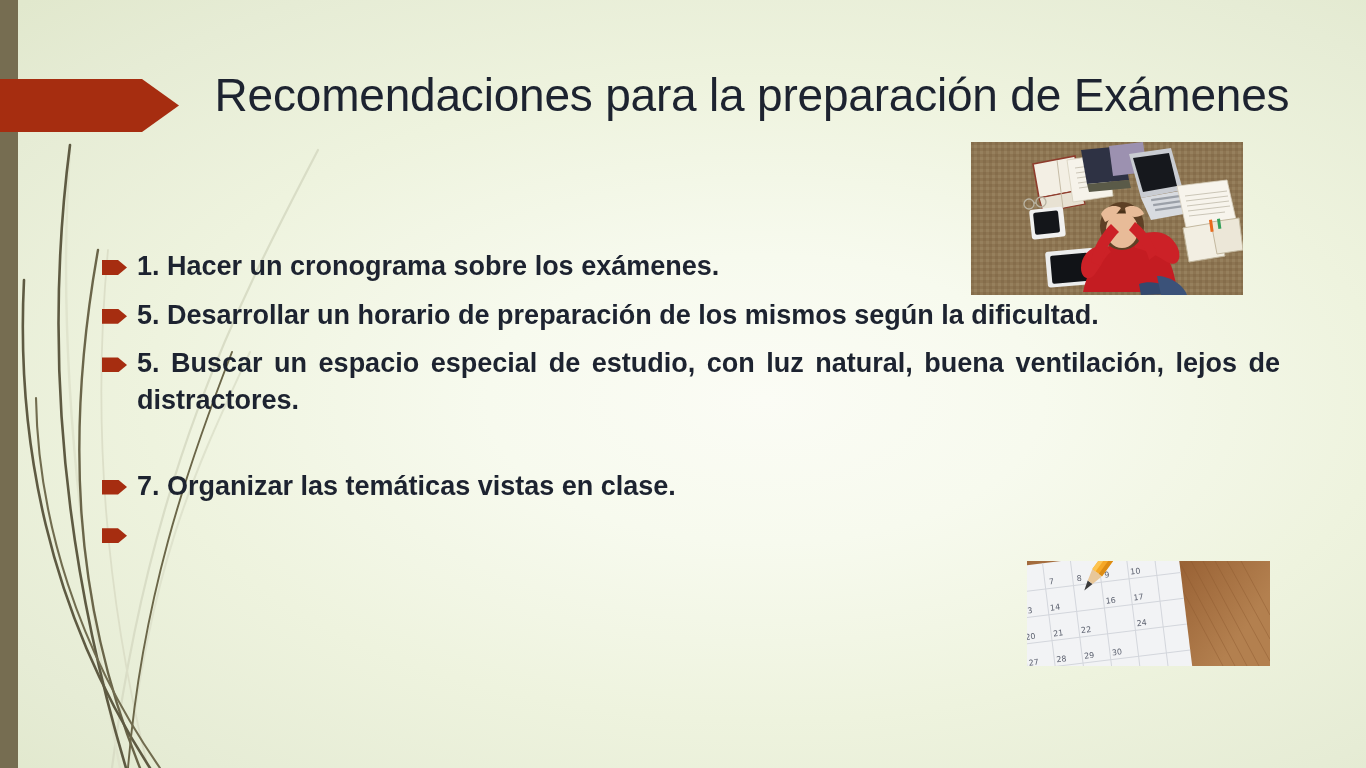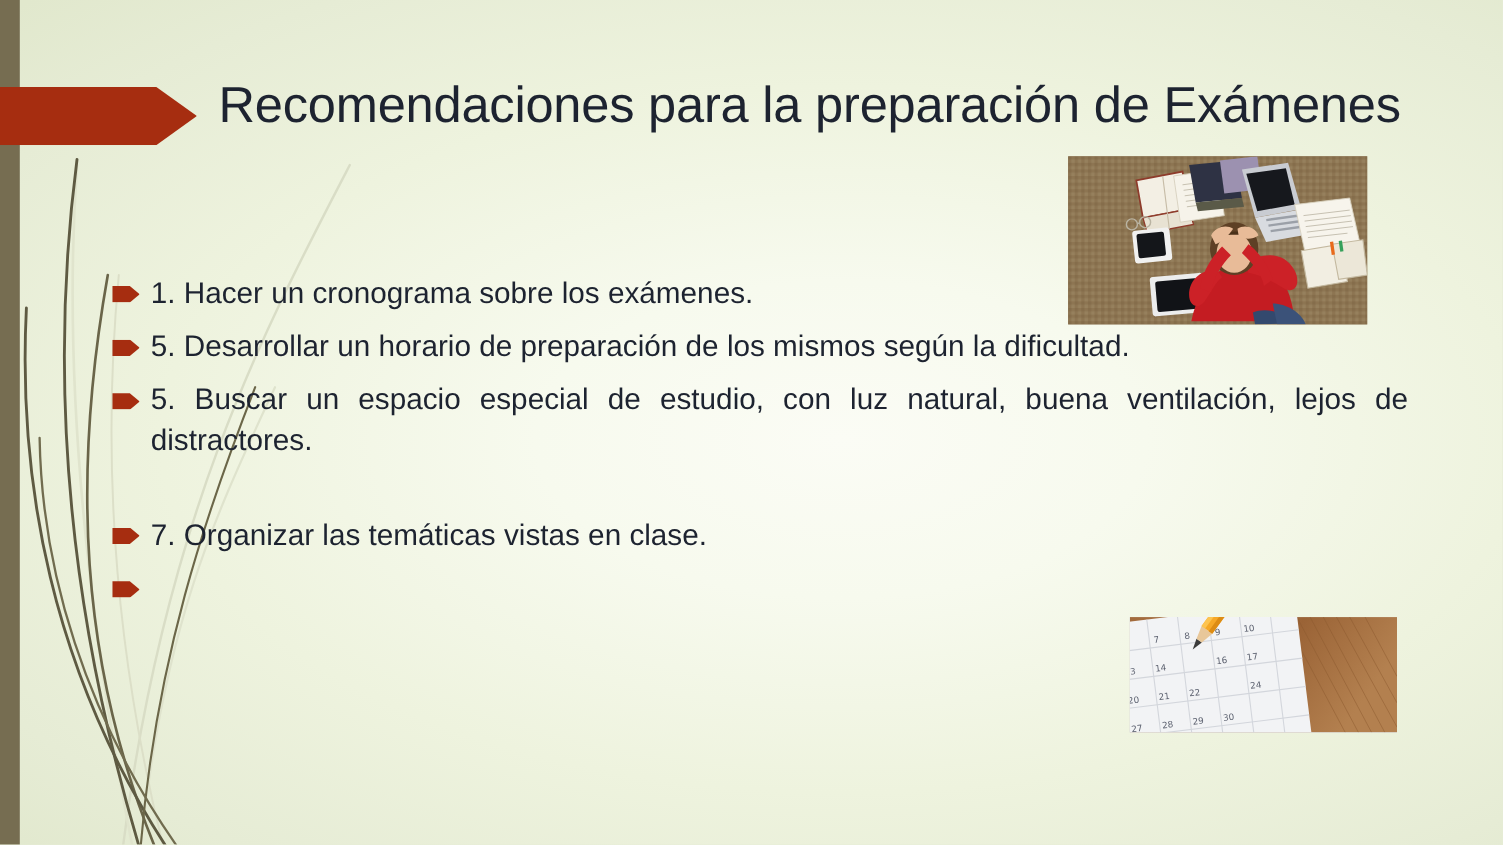--- a/index.html
+++ b/index.html
@@ -32,21 +32,21 @@
   .arrow-banner {
     position:absolute; left:0; top:79px;
     width:179px; height:53px;
     background:#a62d10;
     clip-path:polygon(0 0, 142px 0, 179px 50%, 142px 100%, 0 100%);
   }
 
   
   .title {
     position:absolute;
-    left:196px; top:68px; width:1080px;
+    left:212px; top:68px; width:1080px;
     text-align:center;
     font-size:46px;
     font-weight:400;
     line-height:1.21;
     letter-spacing:-0.2px;
     color:#1d2330;
   }
 
   
   .bullets {
@@ -54,21 +54,21 @@
     left:100px; top:248px;
     width:1180px;
   }
   .bullet-row {
     position:relative;
     padding-left:37px;
     margin-bottom:12px;
     font-size:27px;
     line-height:1.36;
     color:#1d2330;
-    font-weight:400;
+    font-weight:700;
   }
   .bullet-row.justify { text-align:justify; }
   .bullet-row.justify > .btext { display:block; }
   .bullet-row.justify .btext::after { content:""; display:inline-block; width:100%; }
 
   .bullet-mark {
     position:absolute;
     left:2px; top:12px;
     width:25px; height:15px;
     background:#a62d10;

